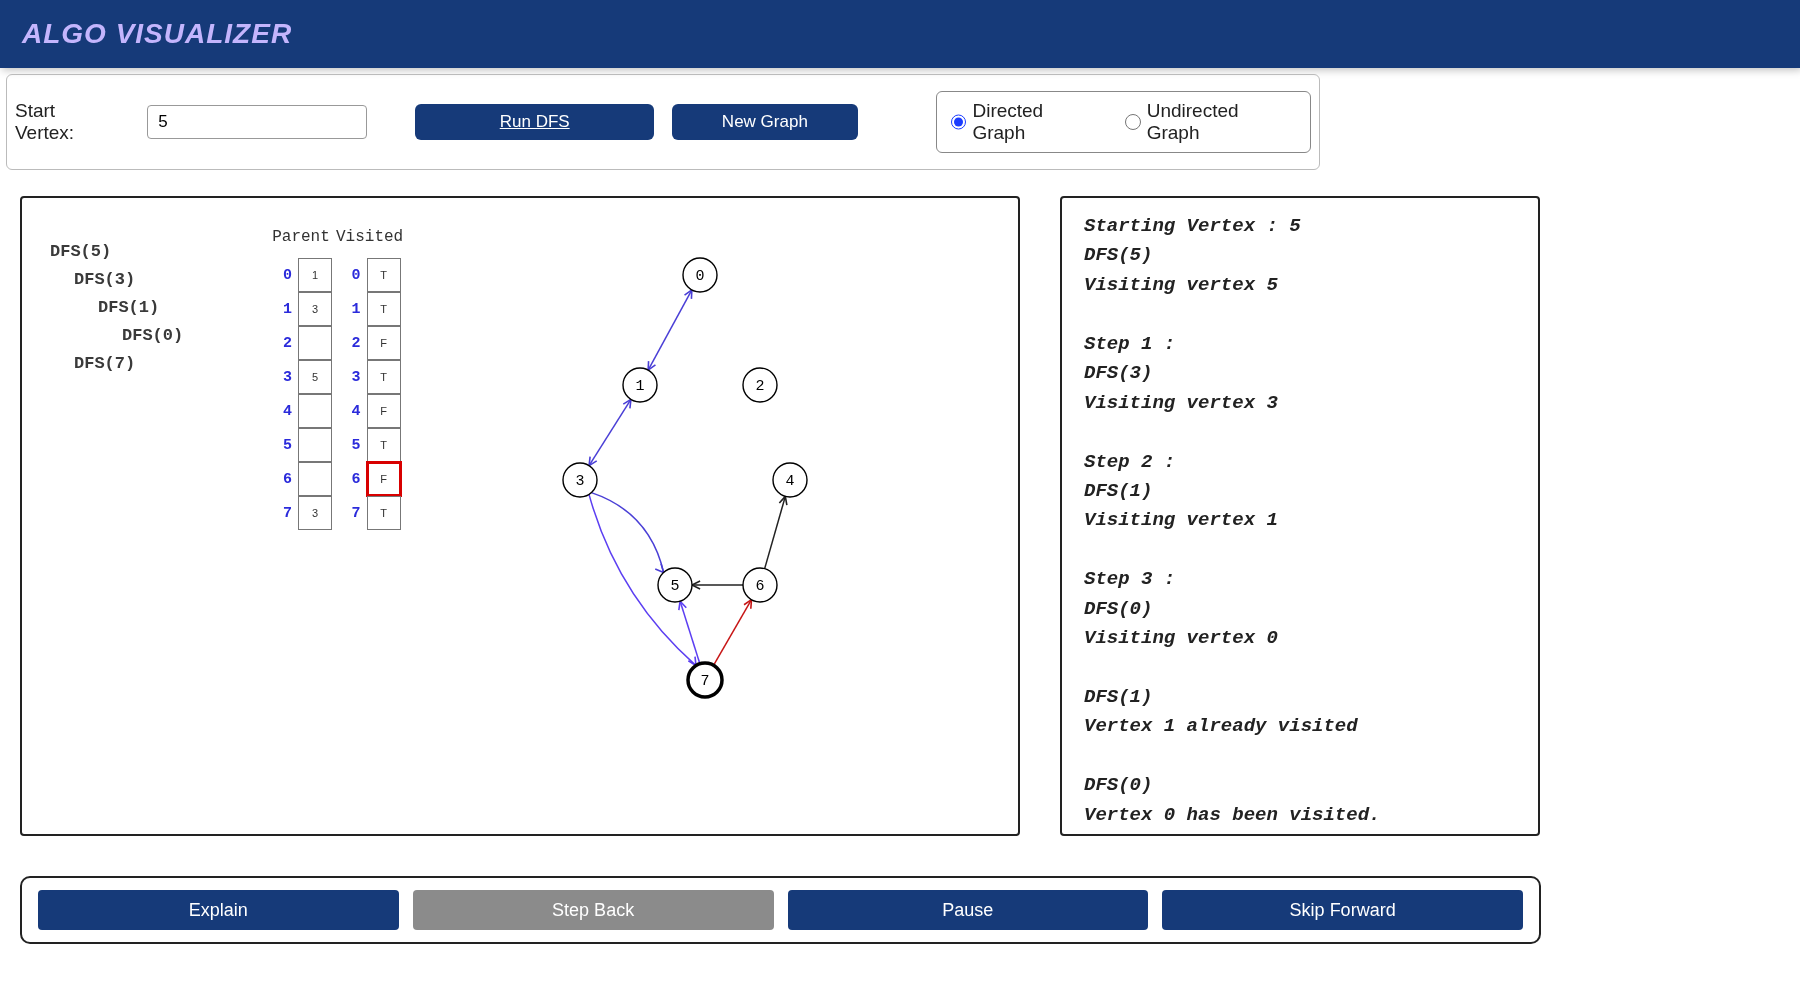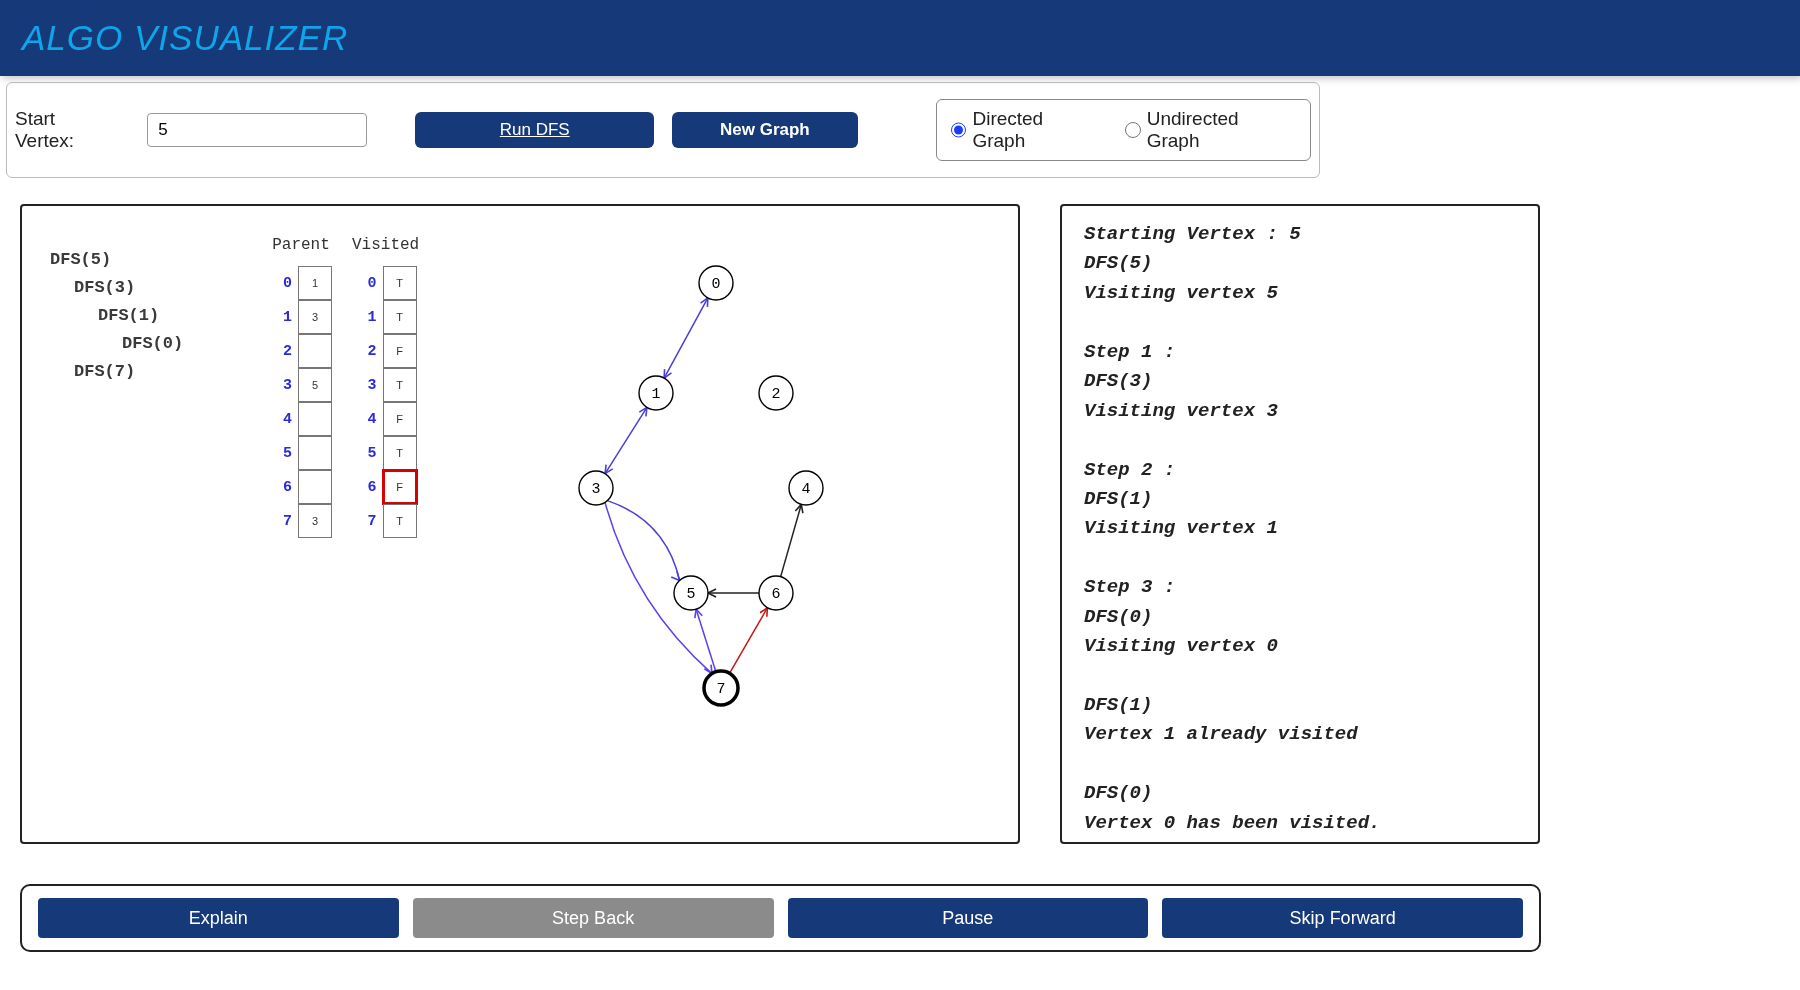--- a/index.html
+++ b/index.html
@@ -5,24 +5,24 @@
     * { box-sizing: border-box; margin: 0; padding: 0; }
     body {
       font-family: Arial, Helvetica, sans-serif;
       background: #fff;
       width: 1800px;
       height: 990px;
       overflow: hidden;
     }
     .header {
       background: #163a79;
-      color: #0ea5e9;
+      color: #c4b5fd;
       padding: 18px 22px;
-      font-size: 35px;
-      font-weight: 400;
+      font-size: 28px;
+      font-weight: 700;
       font-style: italic;
       letter-spacing: 1px;
       font-family: Arial, sans-serif;
       box-shadow: 2px 2px 8px rgba(0,0,0,0.25);
     }
     .controls-bar {
       margin: 6px 6px 0 6px;
       border: 1px solid #bbb;
       border-radius: 6px;
       padding: 16px 8px;
@@ -50,21 +50,21 @@
       border: none;
       border-radius: 6px;
       height: 36px;
       font-size: 17px;
       cursor: pointer;
       display: flex;
       align-items: center;
       justify-content: center;
     }
     .btn-run { width: 240px; margin-left: 30px; text-decoration: underline; }
-    .btn-newgraph { width: 186px; font-weight: bold; }
+    .btn-newgraph { width: 186px; }
     .graph-type-group {
       border: 1px solid #888;
       border-radius: 6px;
       padding: 8px 14px;
       display: flex;
       align-items: center;
       gap: 24px;
       font-size: 19px;
       margin-left: 60px;
     }
@@ -108,21 +108,21 @@
       color: #3a3a3a;
       line-height: 1.65;
       width: 220px;
     }
     .callstack .ind0 { margin-left: 0; }
     .callstack .ind1 { margin-left: 24px; }
     .callstack .ind2 { margin-left: 48px; }
     .callstack .ind3 { margin-left: 72px; }
     .tables {
       display: flex;
-      gap: 20px;
+      gap: 4px;
       font-family: 'Courier New', monospace;
       font-size: 14px;
       margin-top: -10px;
     }
     .tbl { display: flex; flex-direction: column; align-items: center; }
     .tbl-title { font-size: 16px; margin-bottom: 12px; color: #333; }
     .tbl-rows { }
     .tbl-row { display: flex; align-items: center; height: 34px; }
     .tbl-idx { width: 22px; text-align: right; margin-right: 6px; color: #2b2bdb; font-weight: bold; font-size: 15px; }
     .tbl-cell {

